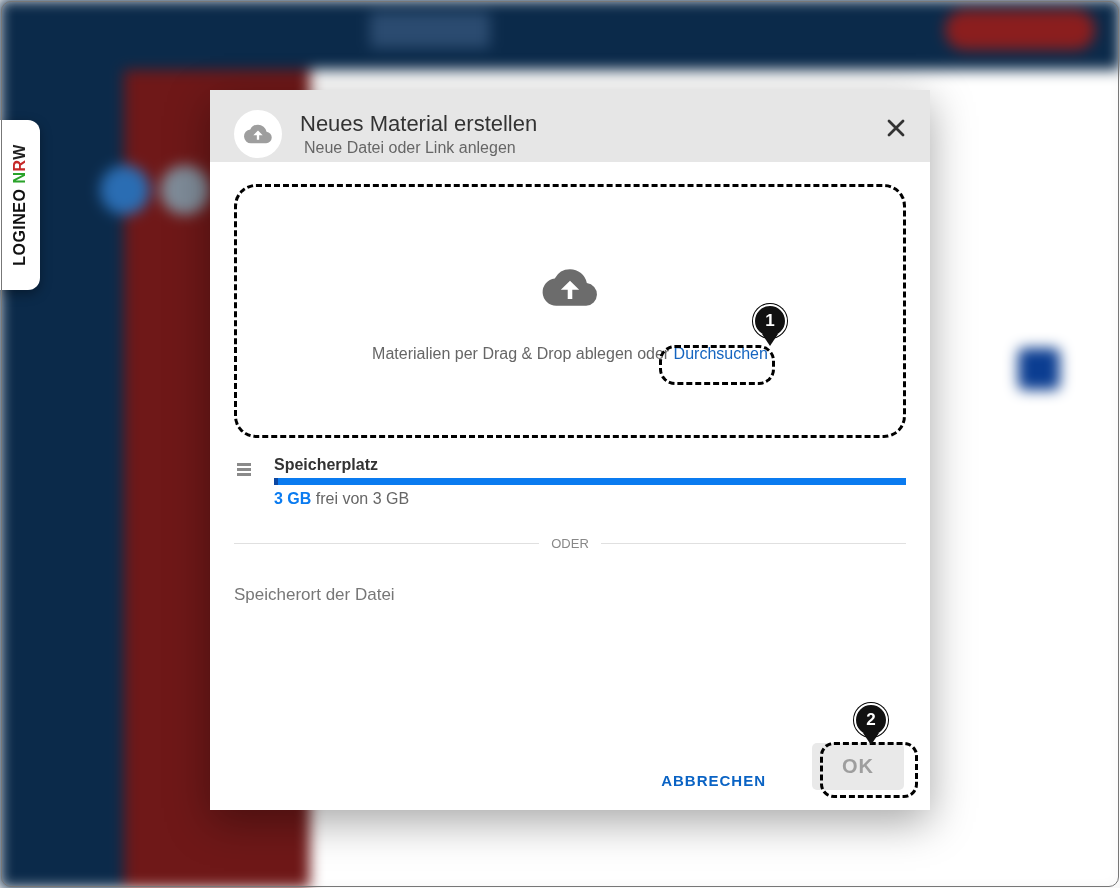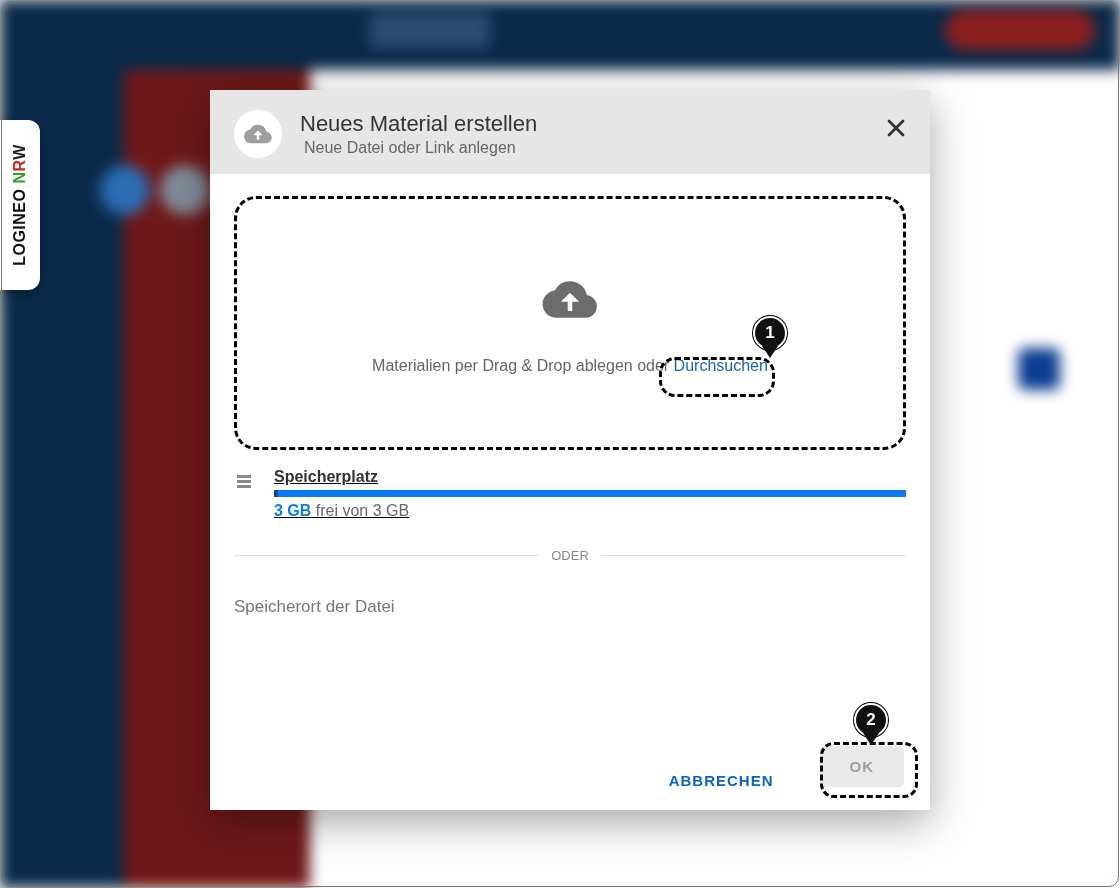--- a/index.html
+++ b/index.html
@@ -84,21 +84,21 @@
     width: 720px;
     height: 720px;
     background: #fff;
     box-shadow: 0 12px 40px rgba(0,0,0,0.35);
     display: flex;
     flex-direction: column;
   }
 
   .dlg-header {
     background: #e6e6e6;
-    padding: 20px 24px 16px 24px;
+    padding: 20px 24px 4px 24px;
     display: flex;
     align-items: center;
     gap: 18px;
     position: relative;
   }
   .dlg-header .icon-wrap {
     width: 48px; height: 48px;
     border-radius: 50%;
     background: #fff;
     display:flex; align-items:center; justify-content:center;
@@ -186,21 +186,20 @@
     border-left: 8px solid transparent;
     border-right: 8px solid transparent;
     border-top: 12px solid #111;
   }
 
   .storage {
     display: flex;
     gap: 16px;
     margin-top: 18px;
     align-items: flex-start;
-    text-decoration: underline;
   }
   .storage .disk-icon svg { width: 24px; height: 28px; fill:#888; }
   .storage-info { flex:1; }
   .storage-info .label {
     font-size: 16px;
     font-weight: 600;
     color: #333;
   }
   .storage-bar {
     height: 7px;
@@ -257,21 +256,21 @@
     cursor:pointer;
     margin-top:28px;
   }
   .btn-ok {
     background:#e9e9e9;
     border:none;
     border-radius:5px;
     color:#9e9e9e;
     font-weight:700;
     letter-spacing:1px;
-    font-size:15px;
+    font-size:20px;
     padding: 12px 30px;
     position:relative;
   }
   .ok-hl {
     position:absolute;
     border:3px dashed #000;
     border-radius:14px;
     top: 17px;
     right: 12px;
     width: 92px;

